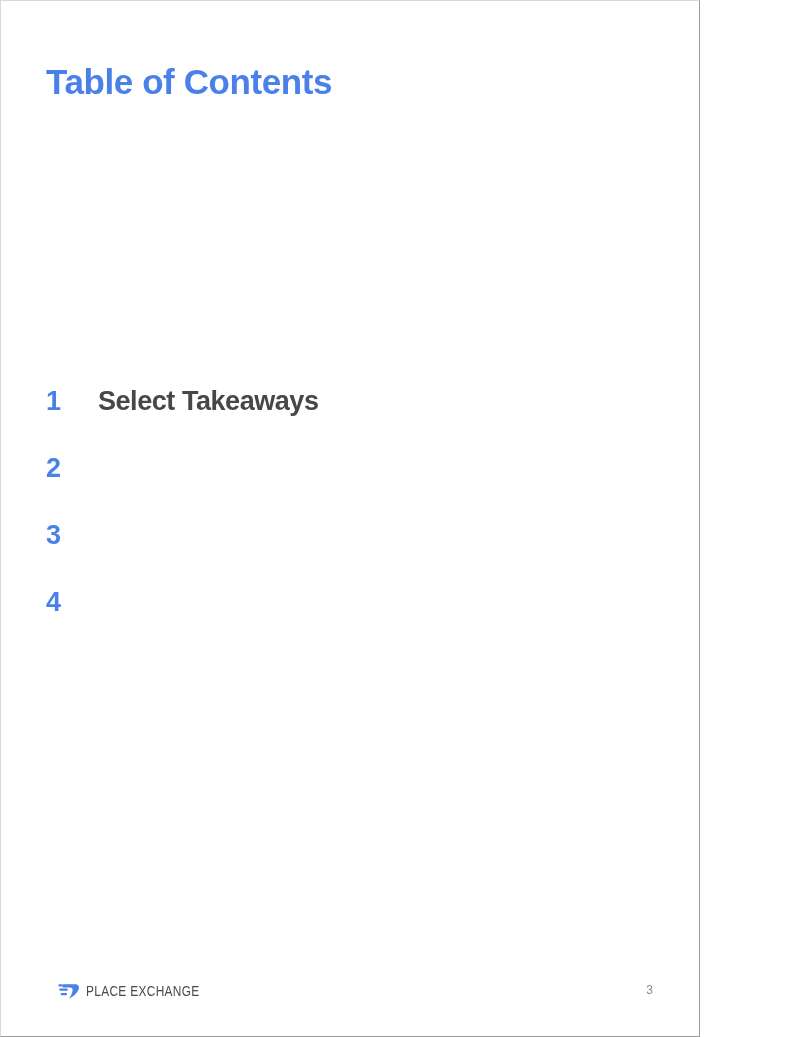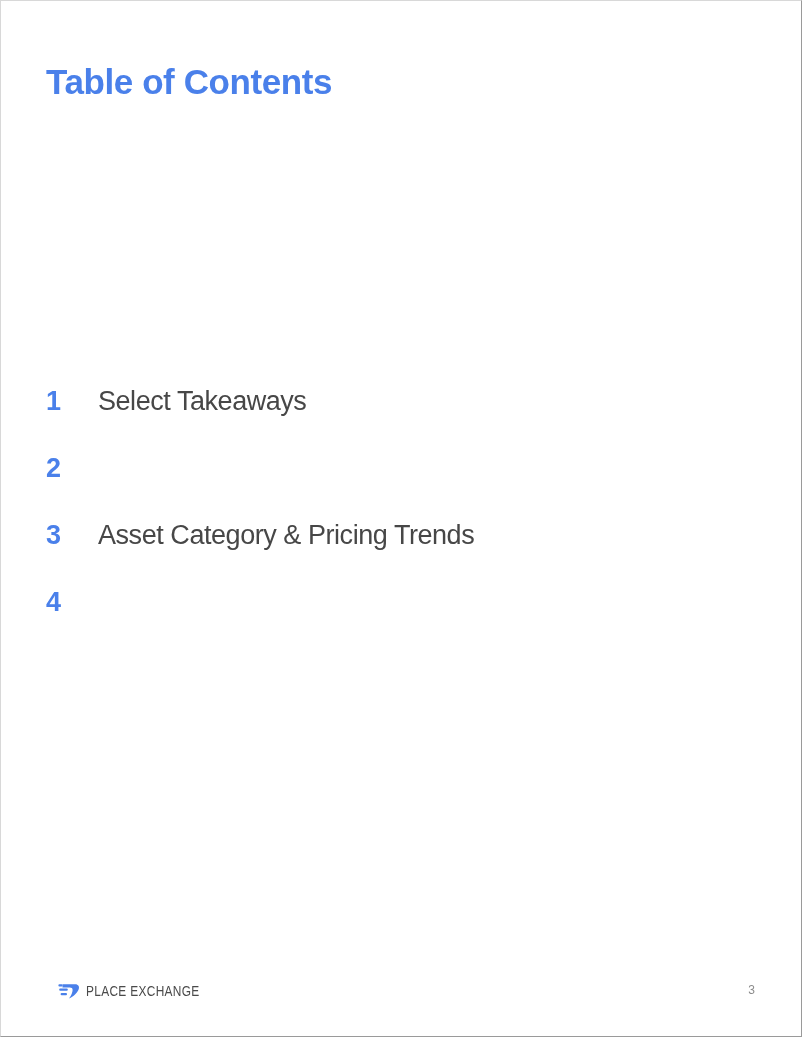--- a/index.html
+++ b/index.html
@@ -8,21 +8,21 @@
     padding: 0;
     background: #ffffff;
   }
   body {
     font-family: "Liberation Sans", sans-serif;
     -webkit-font-smoothing: antialiased;
   }
 
   .slide-page {
     position: relative;
-    width: 802px;
+    width: 700px;
     height: 1037px;
     background: #ffffff;
     box-sizing: border-box;
     border-right: 1px solid #9a9a9a;
     border-bottom: 1px solid #9a9a9a;
     border-top: 1px solid #d8d8d8;
     border-left: 1px solid #d8d8d8;
     overflow: hidden;
   }
 
@@ -54,21 +54,21 @@
   .toc-number {
     width: 52px;
     flex: 0 0 52px;
     font-size: 27px;
     font-weight: bold;
     color: #4a80ea;
     letter-spacing: -0.2px;
   }
   .toc-label {
     font-size: 27px;
-    font-weight: normal;
+    font-weight: bold;
     color: #474747;
     letter-spacing: -0.45px;
     white-space: nowrap;
   }
 
   
   .footer {
     position: absolute;
     left: 0;
     right: 0;
@@ -122,21 +122,20 @@
       <span class="toc-number">1</span>
       <span class="toc-label">Select Takeaways</span>
     </div>
 
     <div class="toc-item">
       <span class="toc-number">2</span>
     </div>
 
     <div class="toc-item">
       <span class="toc-number">3</span>
-      <span class="toc-label">Asset Category &amp; Pricing Trends</span>
     </div>
 
     <div class="toc-item">
       <span class="toc-number">4</span>
     </div>
 
   </div>
 
   <div class="footer">
 

